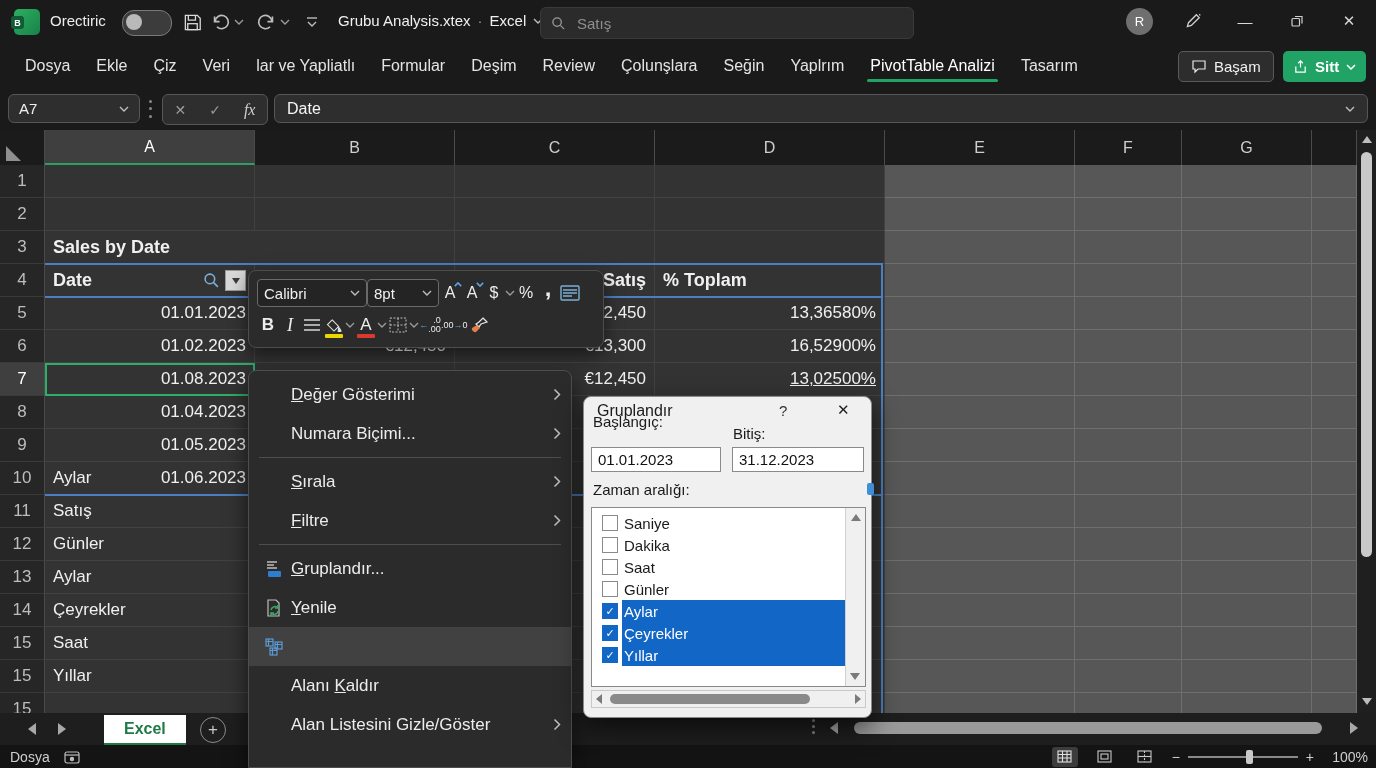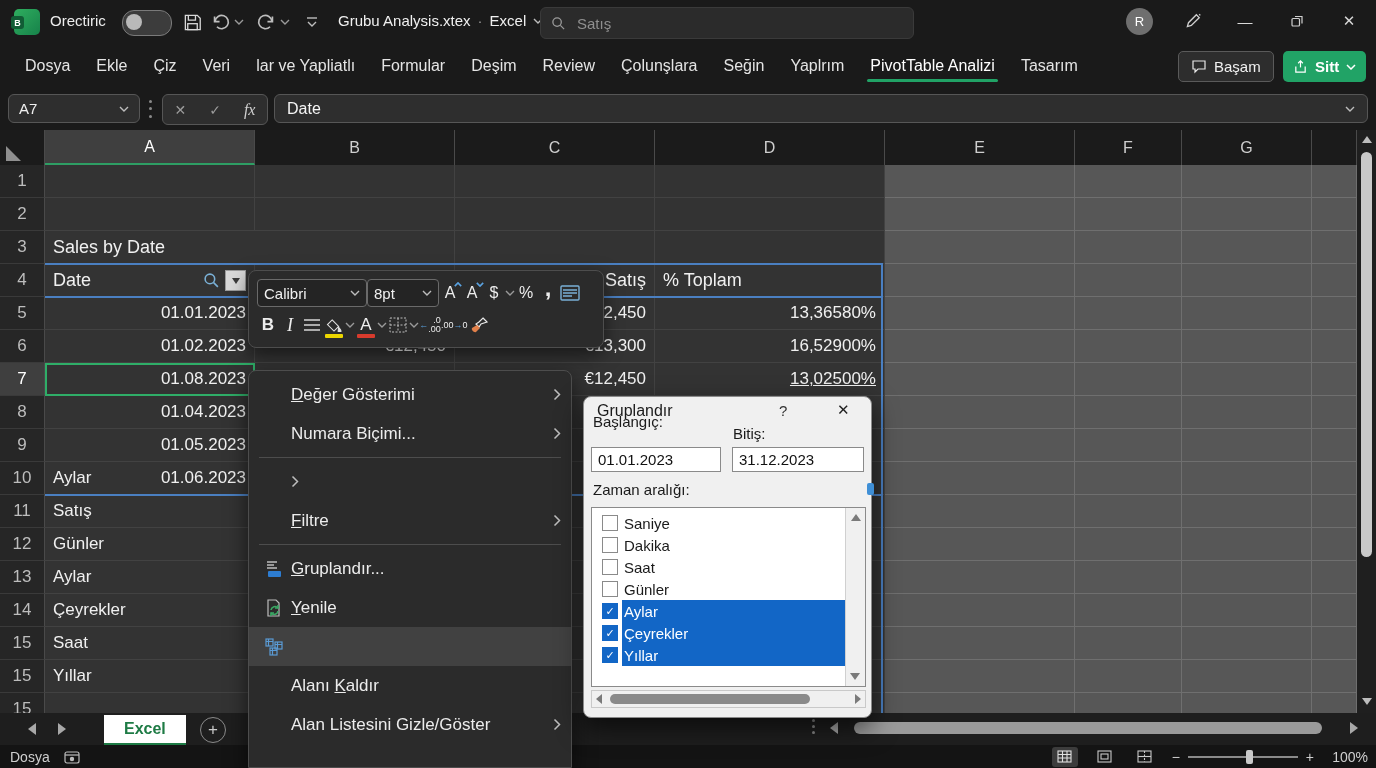--- a/index.html
+++ b/index.html
@@ -63,21 +63,21 @@
   .colh.sel{background:#3f3f3f;color:#fff;border-bottom:2px solid #2e9e64;}
   #corner{width:45px;height:35px;position:relative;border-right:1px solid #4a4a4a;box-sizing:border-box;}
   #corner .tri{position:absolute;left:6px;bottom:4px;width:0;height:0;border-bottom:15px solid #8f8f8f;border-right:15px solid transparent;}
   .grow{display:flex;height:33px;width:1357px;}
   .rowh{width:45px;box-sizing:border-box;background:#262626;border-bottom:1px solid #3a3a3a;border-right:1px solid #4a4a4a;
     display:flex;align-items:center;justify-content:center;font-size:17px;color:#bdbdbd;}
   .rowh.sel{background:#3f3f3f;color:#fff;}
   .cell{box-sizing:border-box;border-right:1px solid #424242;border-bottom:1px solid #424242;background:#333;
     display:flex;align-items:center;padding:0 8px;font-size:17px;color:#f0f0f0;overflow:hidden;white-space:nowrap;}
   .cell.light{background:#575757;border-right:1px solid #6f6f6f;border-bottom:1px solid #6f6f6f;}
-  .cell.bold{font-weight:normal;font-size:18px;}
+  .cell.bold{font-weight:bold;font-size:18px;}
   .cell.ar{justify-content:flex-end;}
   .cell.sb{justify-content:space-between;}
   .cell.nob{border-right-color:transparent;}
   .cell.activecell{outline:2px solid #2fae68;outline-offset:-2px;}
   .filter-wrap{display:flex;align-items:center;gap:5px;margin-left:auto;}
   .filter-btn{width:19px;height:19px;background:#d8d8d8;border:1px solid #9a9a9a;display:flex;align-items:center;justify-content:center;}
   .filter-btn .tri{width:0;height:0;border-top:6px solid #3a3a3a;border-left:4px solid transparent;border-right:4px solid transparent;margin-top:2px;}
   .blue-line{position:absolute;background:#4a7fc1;z-index:2;}
 
   
@@ -671,20 +671,21 @@
         <span class="mi-label">Numara Biçimi...</span>
         <span class="mi-sub">
           <svg width="8" height="13" viewBox="0 0 8 13" fill="none" stroke="#bdbdbd" stroke-width="1.5">
             <path d="M1.5 1.5l5 5-5 5"></path>
           </svg>
         </span>
       </div>
       <div class="menu-sep"></div>
       <div class="menu-item">
         <span class="mi-icon"></span>
+        <span class="mi-label"><span class="u">S</span>ırala</span>
         <span class="mi-sub">
           <svg width="8" height="13" viewBox="0 0 8 13" fill="none" stroke="#bdbdbd" stroke-width="1.5">
             <path d="M1.5 1.5l5 5-5 5"></path>
           </svg>
         </span>
       </div>
       <div class="menu-item">
         <span class="mi-icon"></span>
         <span class="mi-label"><span class="u">F</span>iltre</span>
         <span class="mi-sub">

